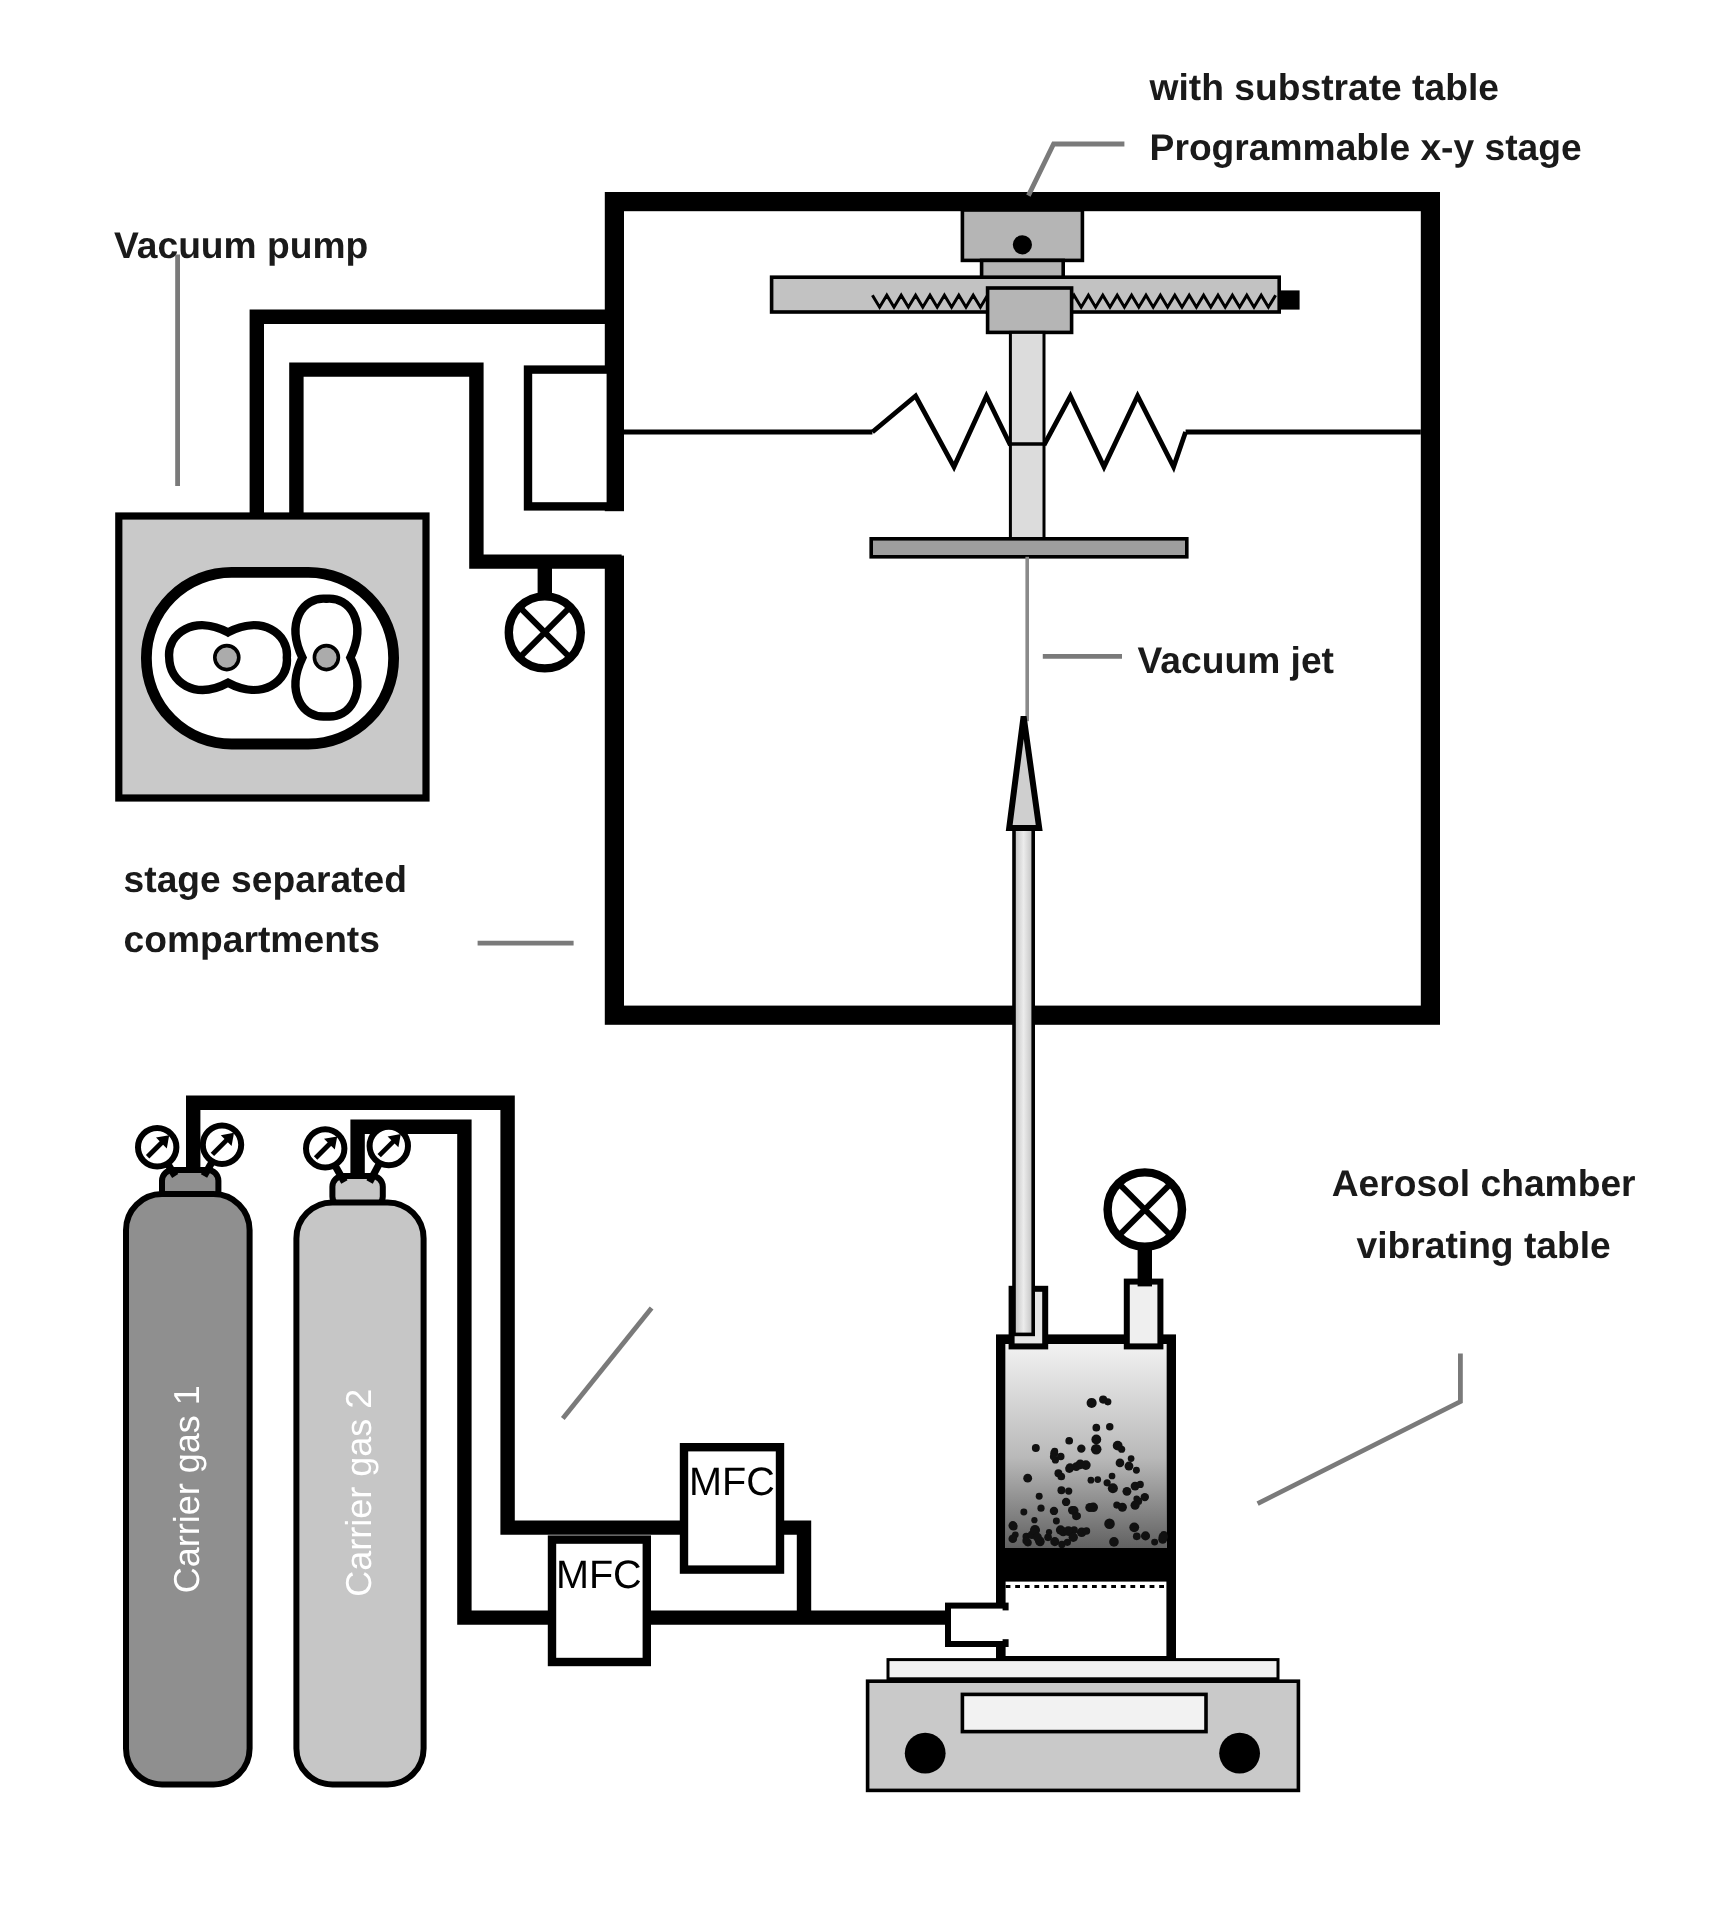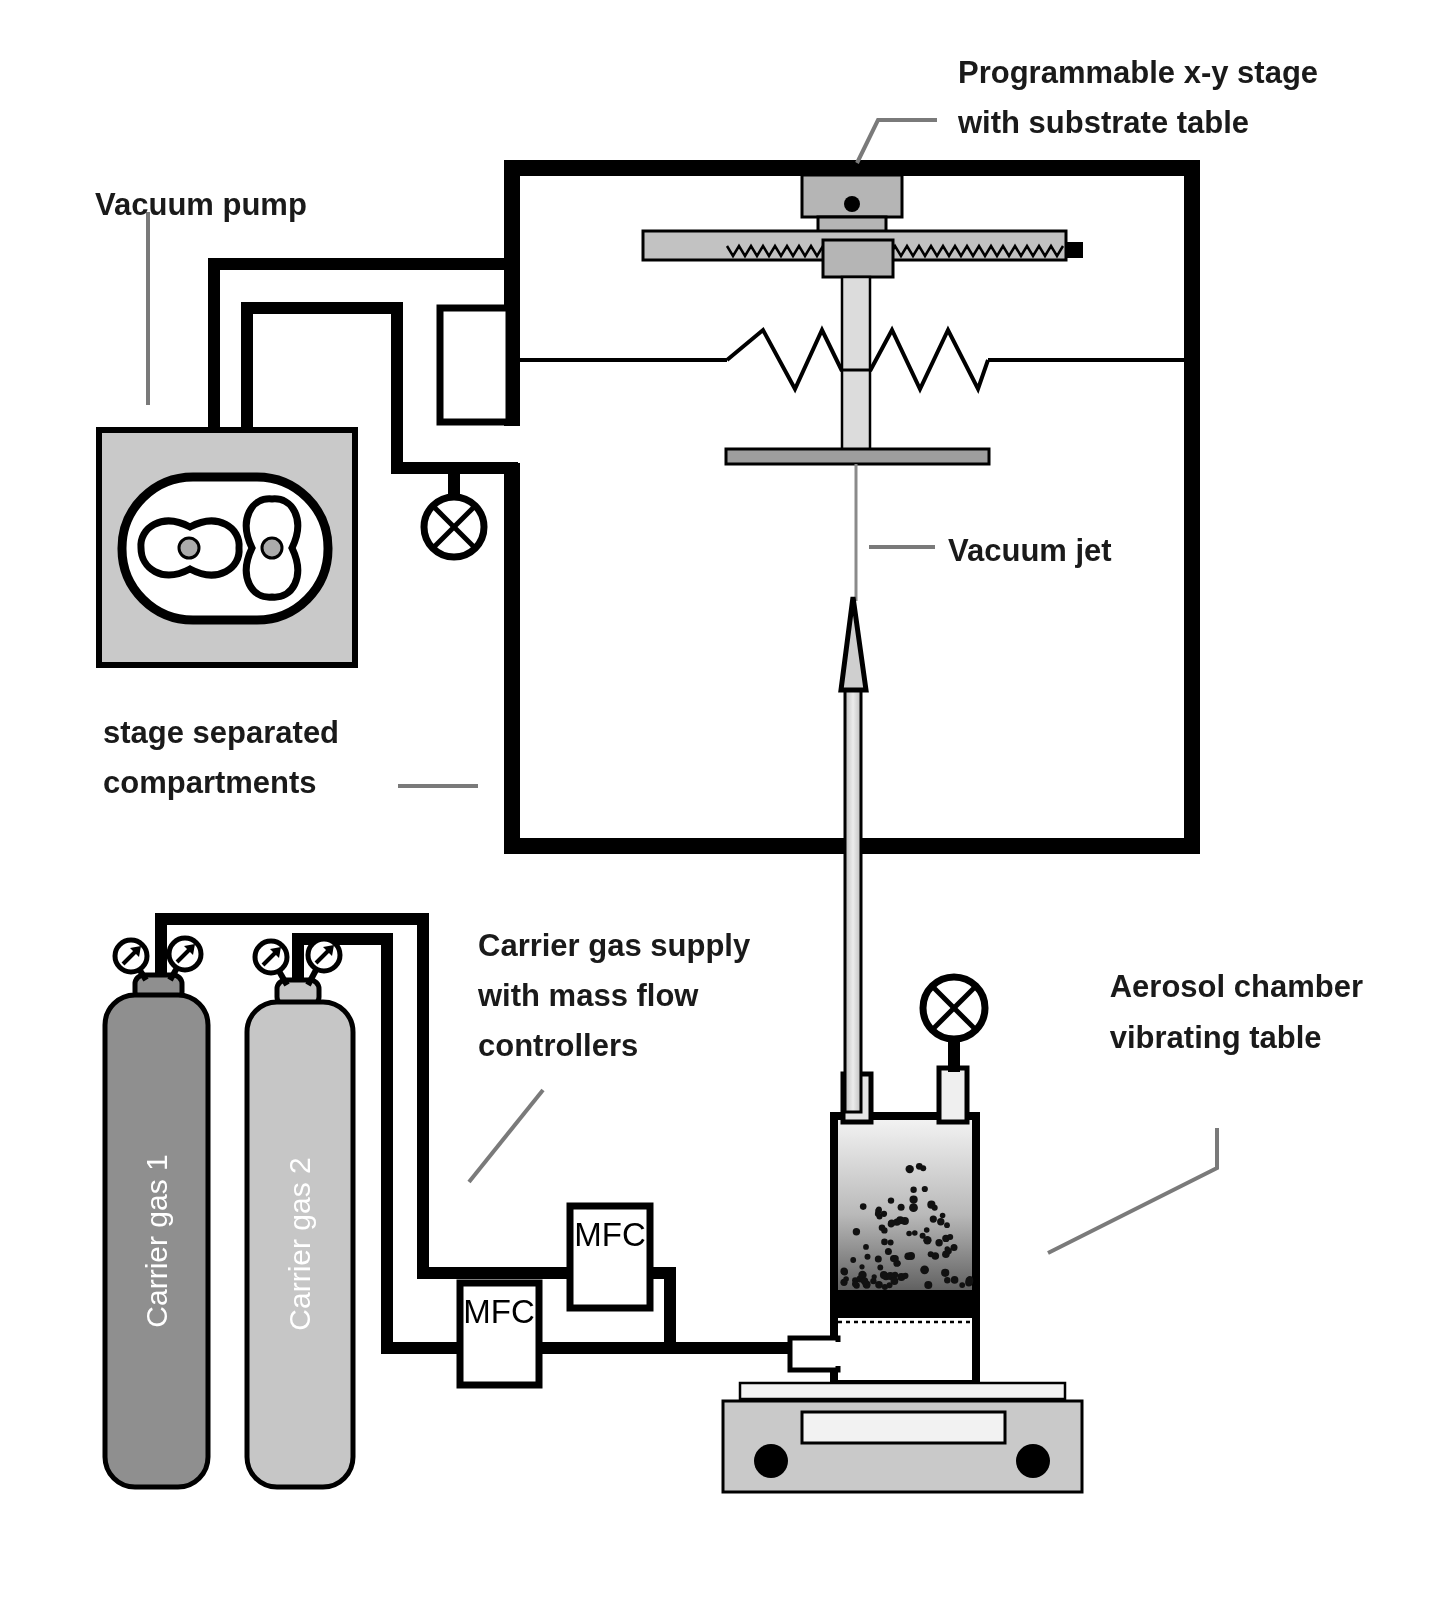--- a/index.html
+++ b/index.html
@@ -266,44 +266,39 @@
     <polyline points="937,120 878,120 857,163"></polyline>
     <line x1="148" y1="212" x2="148" y2="405"></line>
     <line x1="869" y1="547" x2="935" y2="547"></line>
     <line x1="398" y1="786" x2="478" y2="786"></line>
     <line x1="543" y1="1090" x2="469" y2="1182"></line>
     <polyline points="1217,1128 1217,1168 1048,1253"></polyline>
   </g>
 </svg>
 
 <div class="lbl" style="left:958px;top:48px;">
+  <div>with substrate table</div>
   <div>Programmable x-y stage</div>
-  <div>with substrate table</div>
 </div>
 
 <div class="lbl" style="left:95px;top:150px;margin-top:30px;">
   <div>Vacuum pump</div>
 </div>
 
 <div class="lbl" style="left:948px;top:526px;">
   <div>Vacuum jet</div>
 </div>
 
 <div class="lbl" style="left:103px;top:708px;">
   <div>stage separated</div>
   <div>compartments</div>
 </div>
 
-<div class="lbl" style="left:478px;top:921px;">
-  <div>Carrier gas supply</div>
-  <div>with mass flow</div>
-  <div>controllers</div>
-</div>
-
-<div class="lbl" style="right:77px;top:961px;text-align:left;line-height:51px;">
+
+<div class="lbl" style="right:77px;top:961px;text-align:center;line-height:51px;">
   <div>Aerosol chamber</div>
   <div>vibrating table</div>
 </div>
 
 <div class="cyl-label" style="left:157px;top:1241px;">Carrier gas 1</div>
 <div class="cyl-label" style="left:300px;top:1244px;">Carrier gas 2</div>
 
 </div>
 
 </body></html>

